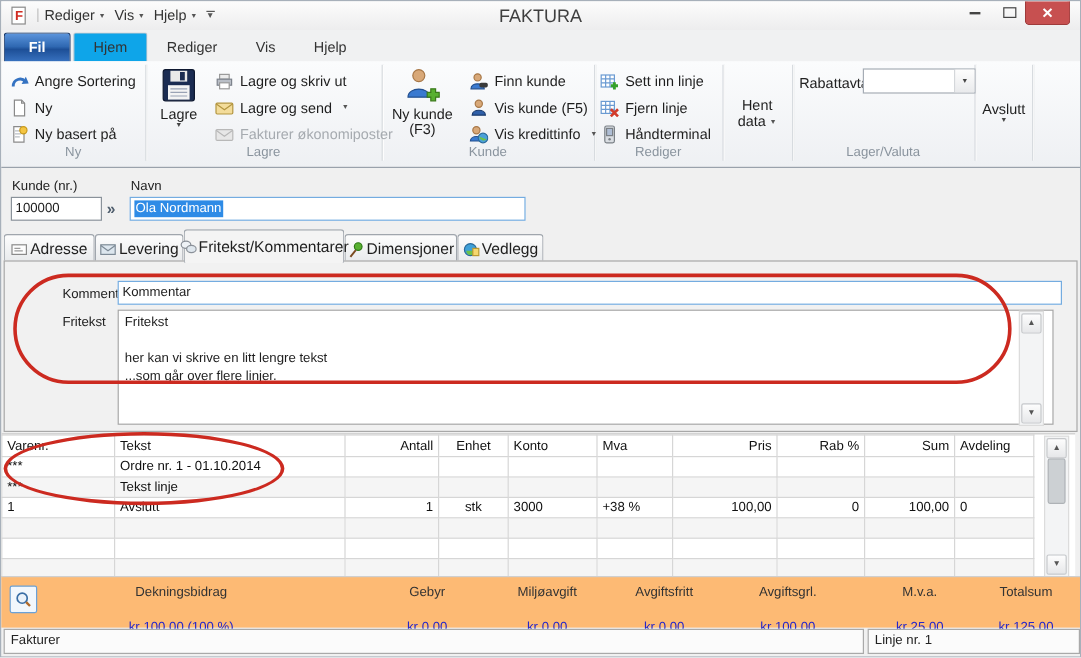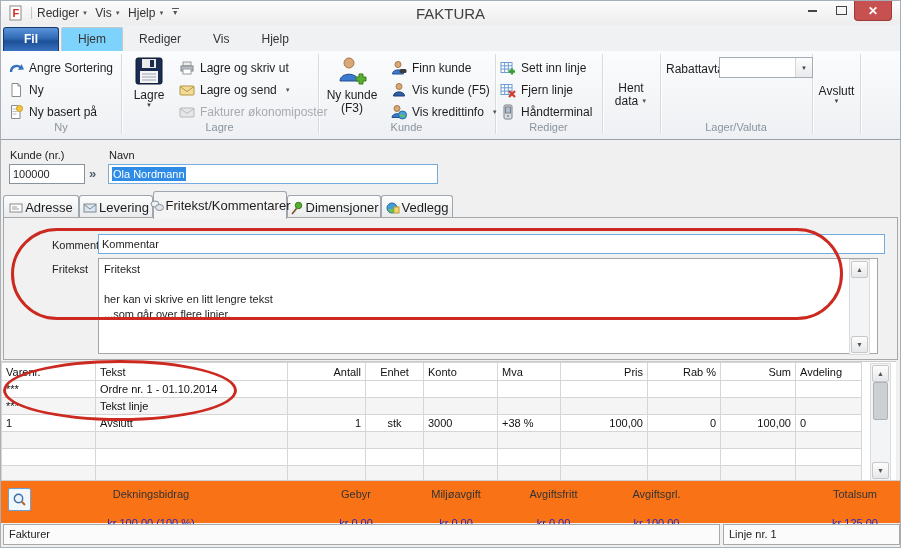--- a/index.html
+++ b/index.html
@@ -16,21 +16,21 @@
   .btn-close{left:853px;width:36px;background:#c75050;border:1px solid #9e3a3a;border-top:none;border-radius:0 0 4px 4px;color:#fff;font-size:12px;font-weight:bold;}
   .glyph-min{display:block;width:9px;height:2px;background:#444;}
   .glyph-max{display:block;width:9px;height:7px;border:1.5px solid #444;}
   
   .tabrow{position:absolute;left:0;top:24px;right:0;height:26px;background:#f0f1f2;}
   .file-btn{position:absolute;left:2px;top:2px;width:54px;height:24px;border:1px solid #16386b;border-bottom:none;border-radius:3px 3px 0 0;
      background:linear-gradient(#5b95dc 0%,#2f68b2 45%,#1d4f97 55%,#3a74c2 100%);color:#fff;font-weight:bold;text-align:center;line-height:23px;}
   .file-btn span::first-letter{text-decoration:underline;}
   .rtabs{position:absolute;left:60px;top:2px;height:24px;display:flex;}
   .rtab{padding:0 16px;line-height:24px;color:#333;}
-  .rtab.active{background:#7dd3fc;border:1px solid #c5c9ce;border-bottom:none;border-radius:2px 2px 0 0;line-height:22px;}
+  .rtab.active{background:#0ea5e9;border:1px solid #c5c9ce;border-bottom:none;border-radius:2px 2px 0 0;line-height:22px;}
   
   .ribbon{position:absolute;left:0;top:50px;right:0;height:88px;background:linear-gradient(#fbfcfd,#eef0f3);border-bottom:1px solid #99a1ab;}
   .rsep{position:absolute;top:3px;width:1px;height:80px;background:#d7dbdf;border-right:1px solid #fdfdfd;}
   .gl{position:absolute;top:70px;height:14px;text-align:center;font-size:11px;color:#8a949e;}
   .sbtn{position:absolute;height:22px;display:flex;align-items:center;gap:5px;font-size:12px;white-space:nowrap;}
   .sbtn.disabled{color:#a6abb0;}
   .bigbtn{position:absolute;top:5px;height:78px;display:flex;flex-direction:column;align-items:center;font-size:12px;text-align:center;line-height:13px;}
   .bigbtn .blabel{margin-top:3px;}
   .dda{font-size:6px;color:#444;line-height:7px;}
   .combo{position:absolute;background:#fff;border:1px solid #a5acb5;height:19px;display:flex;}
@@ -57,21 +57,21 @@
   
   .gridwrap{position:absolute;left:0;top:360px;width:895px;height:119px;background:#fff;border-top:1px solid #c9c9c9;}
   table.grid{border-collapse:collapse;table-layout:fixed;width:861px;}
   .grid th,.grid td{border:1px solid #d6d6d6;height:16px;padding:0 4px;font-size:11px;font-weight:normal;text-align:left;
         overflow:hidden;white-space:nowrap;color:#111;}
   .grid th{height:17px;}
   .grid tbody tr:nth-child(even) td{background:#f5f5f5;}
   .c-r{text-align:right !important;}
   .c-c{text-align:center !important;}
   
-  .footer{position:absolute;left:0;top:479px;right:0;height:42px;background:#f97316;border-top:1px solid #cfcfcf;}
+  .footer{position:absolute;left:0;top:479px;right:0;height:42px;background:#fdba74;border-top:1px solid #cfcfcf;}
   .tot{position:absolute;top:7px;text-align:center;}
   .t-label{font-size:11px;color:#333;}
   .t-value{font-size:11px;color:#2626c9;margin-top:17px;}
   .magbtn{position:absolute;left:7px;top:7px;width:21px;height:21px;background:#f2f7fc;border:1px solid #6aa1d8;border-radius:2px;
           display:flex;align-items:center;justify-content:center;}
   
   .scell{position:absolute;top:523px;height:19px;background:#fbfbfb;border:1px solid #a9a9a9;font-size:11px;line-height:18px;padding-left:5px;color:#222;}
   
   .annot{position:absolute;border:3px solid #cc2a20;pointer-events:none;z-index:40;}
   .icon{display:inline-block;line-height:0;}
@@ -453,20 +453,24 @@
         <div class="t-value">kr 0,00</div>
     </div>
     <div class="tot" style="left:505px;width:95px;">
       <div class="t-label">Avgiftsfritt</div>
         <div class="t-value">kr 0,00</div>
     </div>
     <div class="tot" style="left:603px;width:105px;">
       <div class="t-label">Avgiftsgrl.</div>
         <div class="t-value">kr 100,00</div>
     </div>
+    <div class="tot" style="left:713px;width:105px;">
+      <div class="t-label">M.v.a.</div>
+        <div class="t-value">kr 25,00</div>
+    </div>
     <div class="tot" style="left:810px;width:88px;">
       <div class="t-label">Totalsum</div>
         <div class="t-value">kr 125,00</div>
     </div>
   </div>
 
   <div class="scell" style="left:2px;width:710px;">Fakturer</div>
   <div class="scell" style="left:722px;width:170px;">Linje nr. 1</div>
 
   <div class="annot" style="left:10px;top:227px;width:826px;height:86px;border-radius:46px;"></div>

